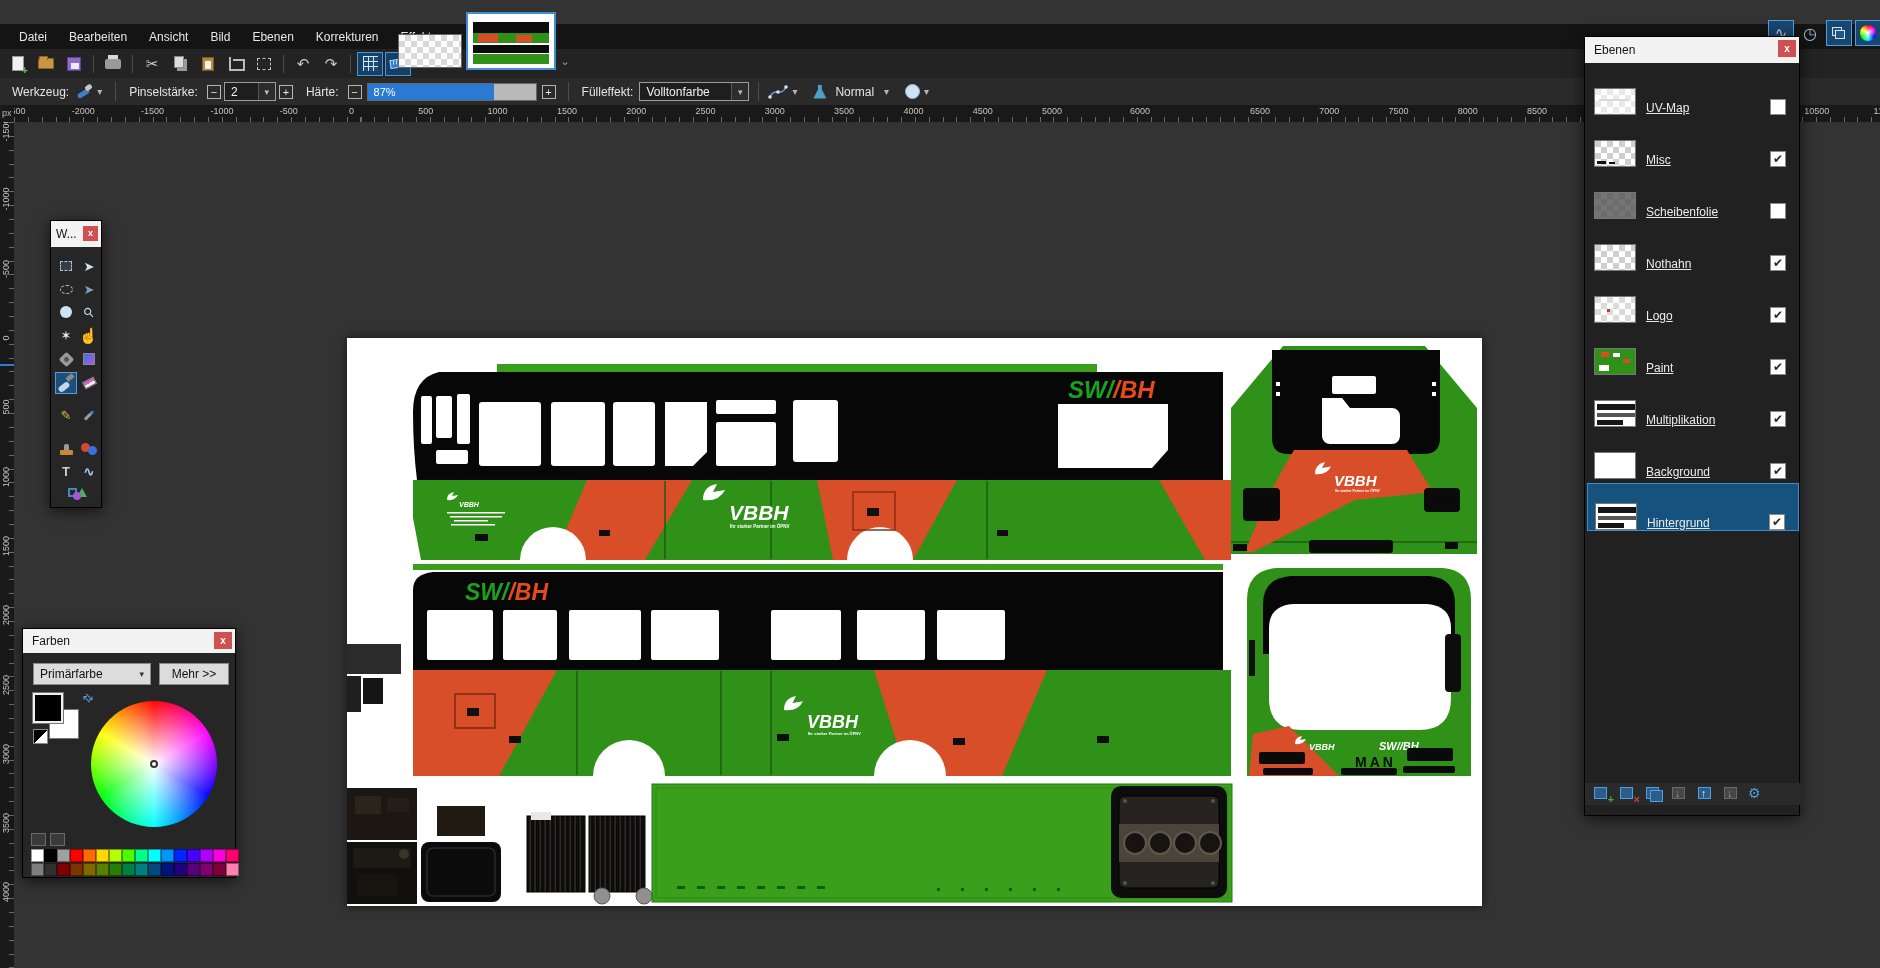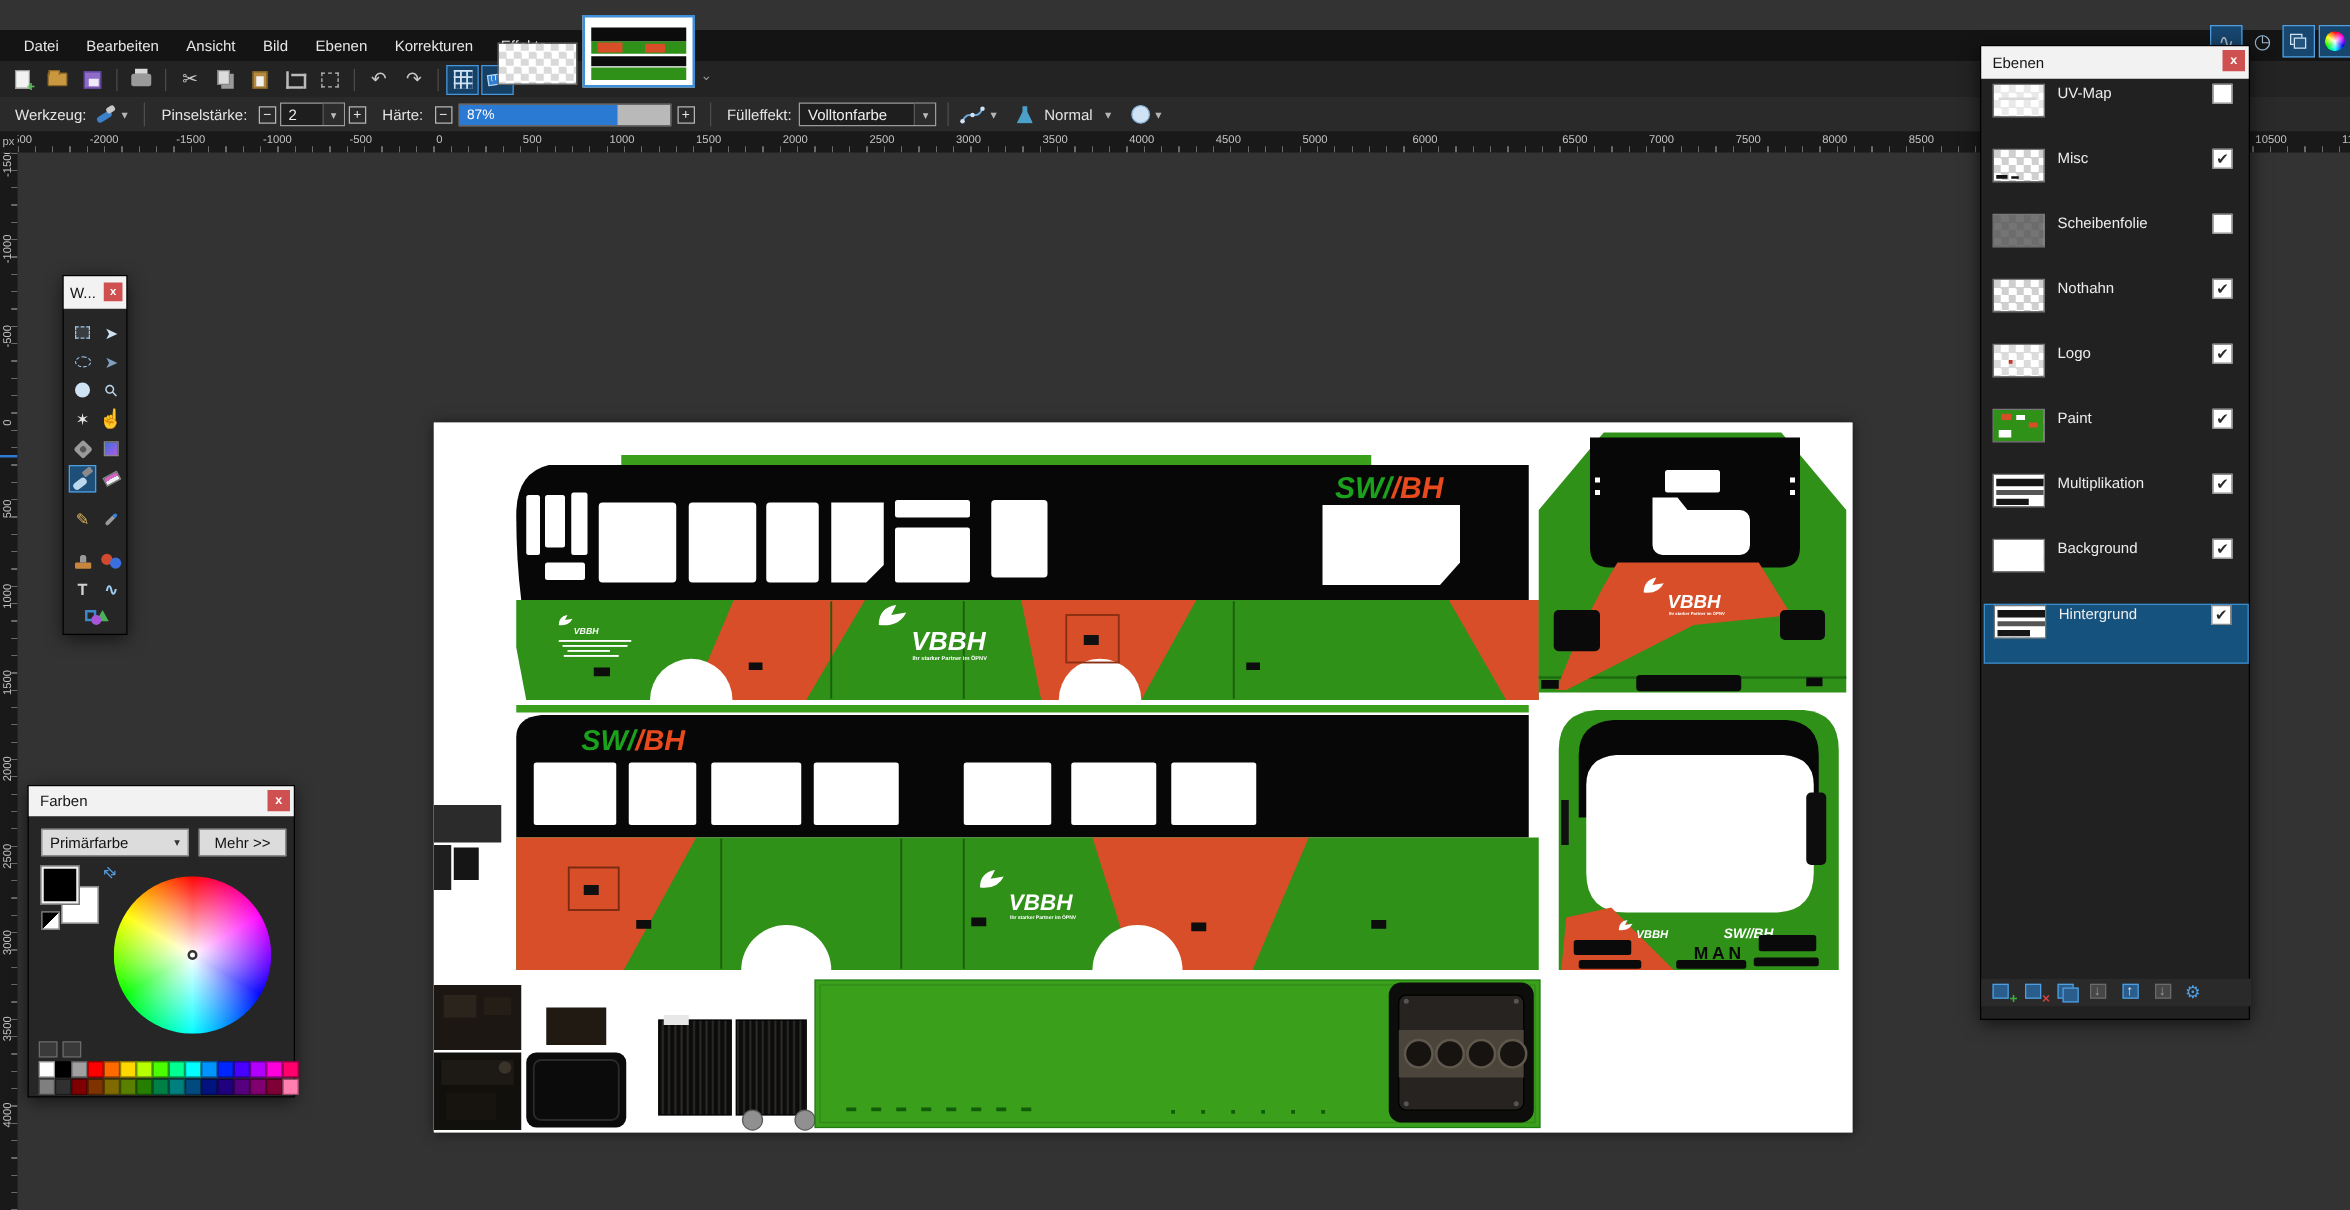--- a/index.html
+++ b/index.html
@@ -153,21 +153,21 @@
                     conic-gradient(#f00,#f0f,#00f,#0ff,#0f0,#ff0,#f00);}
   .wheel-dot{position:absolute;left:127px;top:131px;width:8px;height:8px;border:2px solid #333;border-radius:50%;background:rgba(255,255,255,.6);}
   .palbtn{position:absolute;width:15px;height:13px;background:#3a3a3a;border:1px solid #6a6a6a;}
   .pal{position:absolute;left:8px;display:flex;}
   .sw{width:13px;height:13px;border:1px solid rgba(0,0,0,.4);}
 
   
   .laywin{left:1584px;top:36px;width:216px;height:780px;z-index:50;background:#212121;}
   .laywin .fwin-title{height:26px;}
   .lrows{position:absolute;left:0;top:30px;width:216px;}
-  .lrow{position:relative;height:48px;margin:0 2px 4px 2px;display:flex;align-items:flex-start;}
+  .lrow{position:relative;height:48px;margin:0 2px 4px 2px;display:flex;align-items:flex-end;text-decoration:underline;}
   .lrow.sel{background:#15527e;border:1px solid #3e8cc9;}
   .thumb{width:42px;height:27px;margin-left:7px;border:1px solid #777;
          background:repeating-conic-gradient(#ffffff 0 25%,#cfcfcf 0 50%) 0 0/12px 12px;position:relative;overflow:hidden;}
   .thumb .ov{position:absolute;inset:0;}
   .t-uvmap .ov{background:linear-gradient(rgba(255,255,255,.55),rgba(255,255,255,.55)),
                linear-gradient(#aaa,#aaa) 4px 10px/30px 2px no-repeat;}
   .t-misc .ov{background:linear-gradient(#111,#111) 2px 20px/9px 3px no-repeat,
               linear-gradient(#111,#111) 14px 21px/6px 2px no-repeat;}
   .t-gray .ov{background:rgba(82,82,82,.8);}
   .t-logo .ov{background:linear-gradient(#c0392b,#c0392b) 12px 12px/3px 3px no-repeat,

